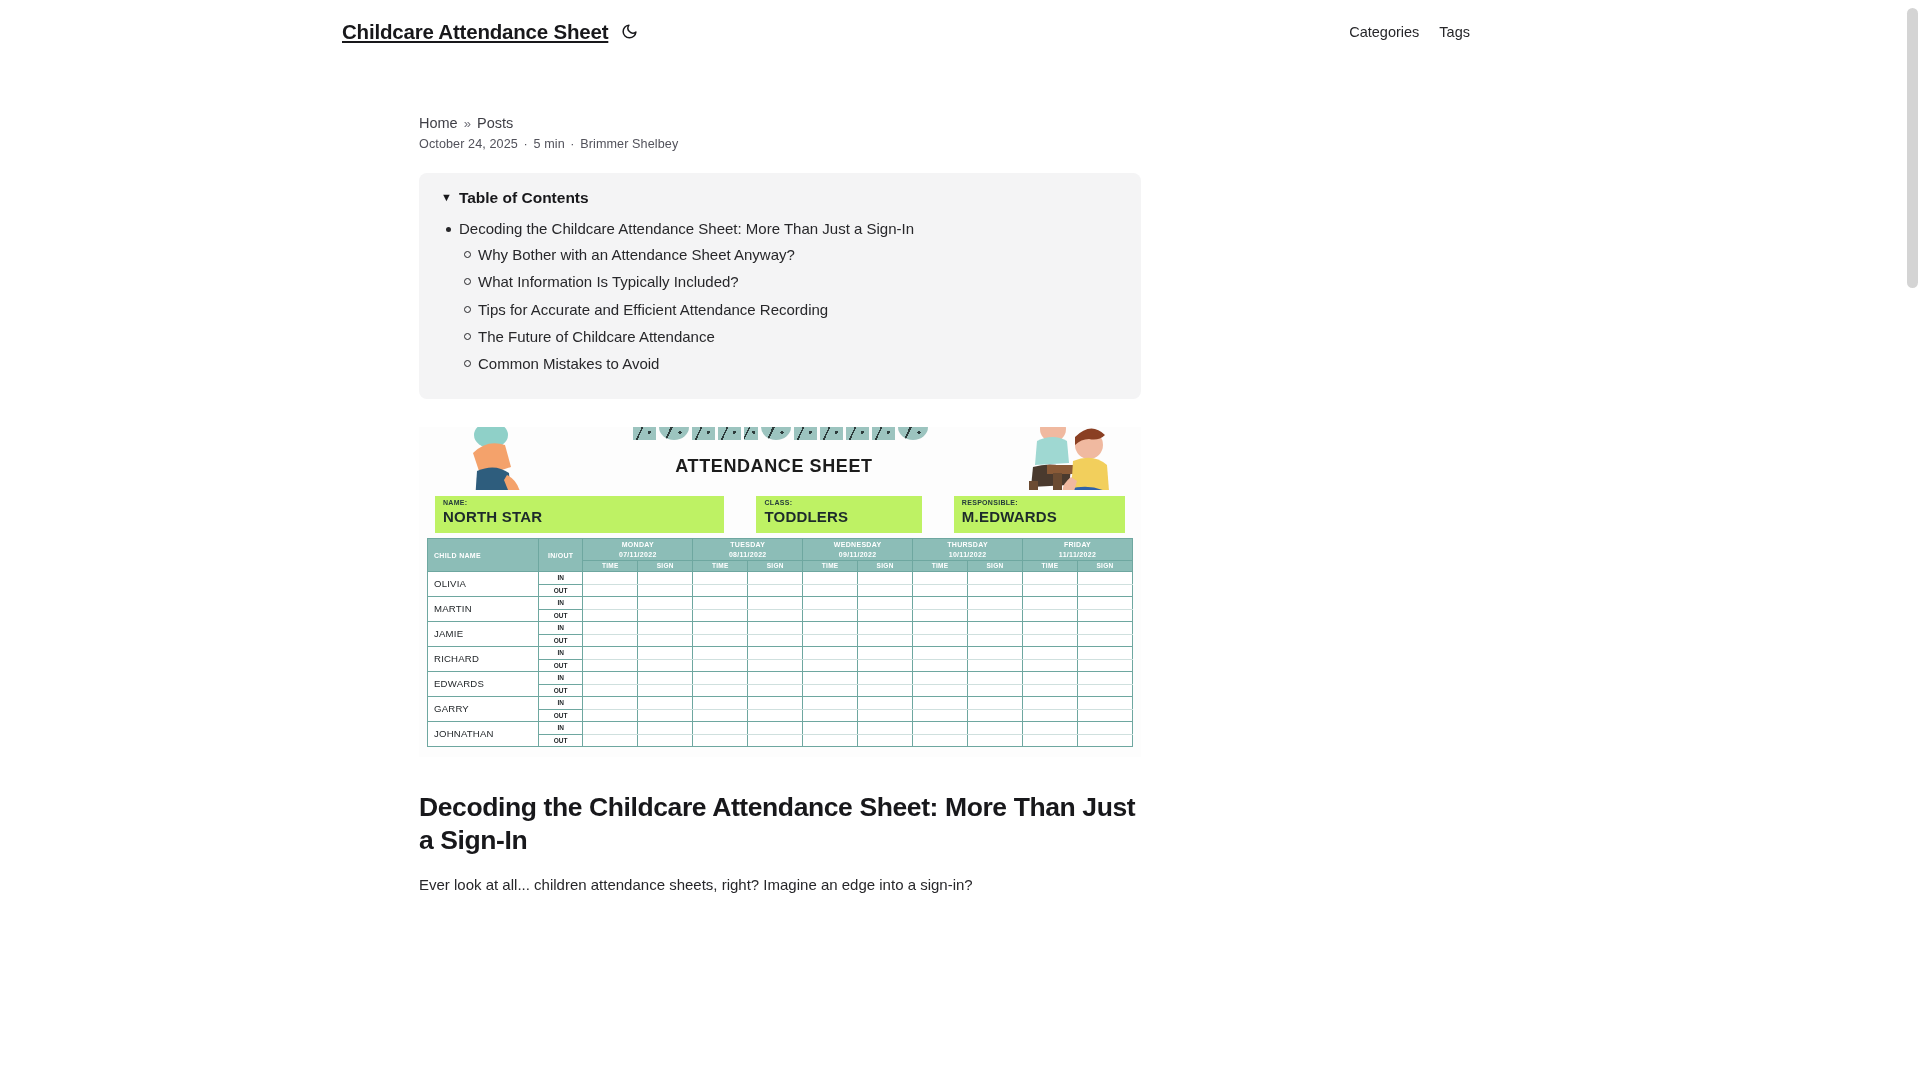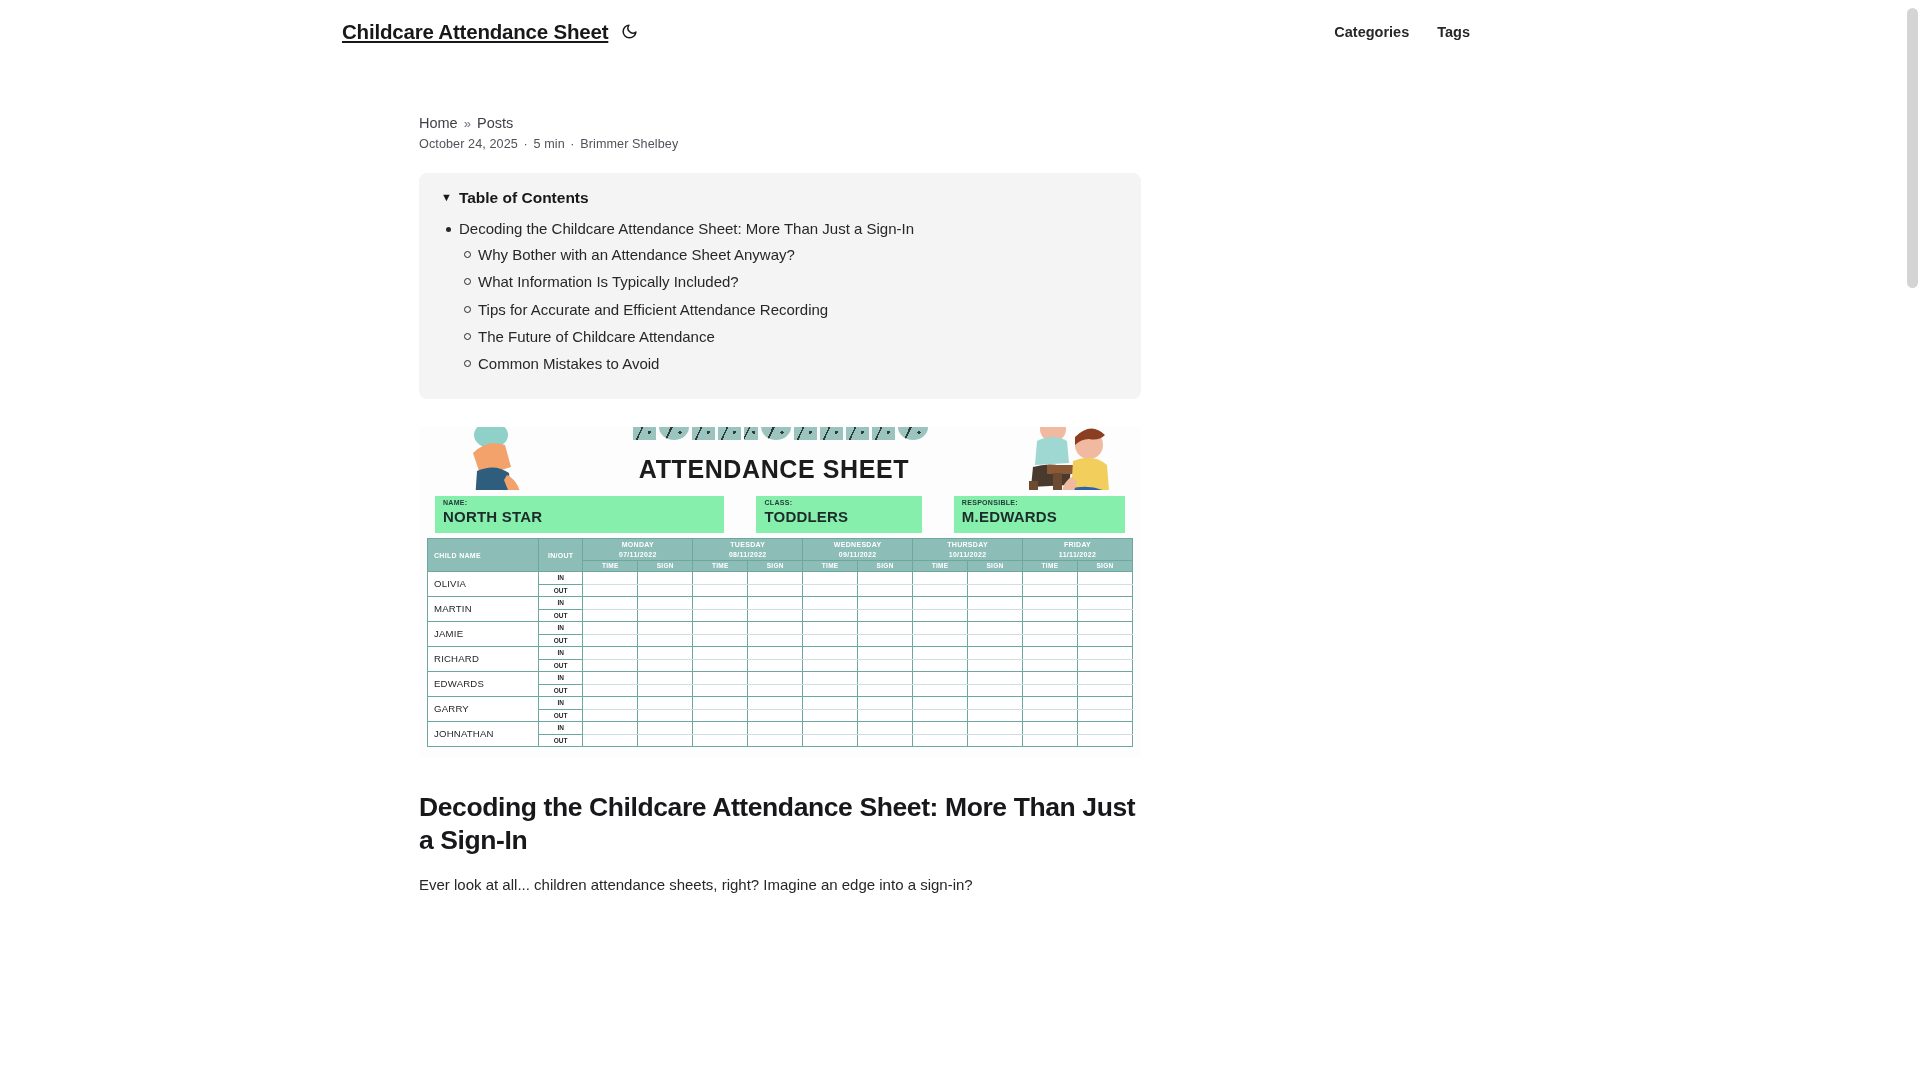--- a/index.html
+++ b/index.html
@@ -51,22 +51,21 @@
     align-items: center;
     justify-content: center;
     width: 22px; height: 22px;
     cursor: pointer;
     color: #18181b;
   }
   .theme-toggle svg { display:block; }
   .main-nav {
     display: flex;
     align-items: flex-start;
-    gap: 28px;
-    font-weight: bold;
+    gap: 20px;
   }
   .nav-link {
     font-size: 14.5px;
     color: #27272a;
     text-decoration: none;
     white-space: nowrap;
     cursor: pointer;
   }
 
   
@@ -201,21 +200,21 @@
       linear-gradient(115deg, transparent 42%, #2d3b3b 42%, #2d3b3b 47%, transparent 47%);
   }
   .bl.round { border-radius: 50%; width: 30px; }
   .bl.narrow { width: 14px; }
 
   .sheet-title {
     position: absolute;
     left: 0; right: 12px;
     top: 30px;
     text-align: center;
-    font-size: 25px;
+    font-size: 18px;
     font-weight: 800;
     letter-spacing: 0.6px;
     color: #1c1c1c;
     line-height: 1;
   }
 
   
   .illus {
     position: absolute;
     top: -4px;
@@ -226,21 +225,21 @@
   .illus svg { width: 100%; height: 100%; }
 
   
   .info-row {
     display: flex;
     gap: 32px;
     padding: 6px 8px 0 8px;
     height: 44px;
   }
   .info-box {
-    background: #86efac;
+    background: #bef264;
     padding: 3px 20px 2px 8px;
     height: 37px;
   }
   .info-box.name { width: 302px; }
   .info-box.cls { width: 172px; }
   .info-box.resp { width: 178px; }
   .info-label {
     font-size: 7px;
     font-weight: 700;
     letter-spacing: 0.3px;

